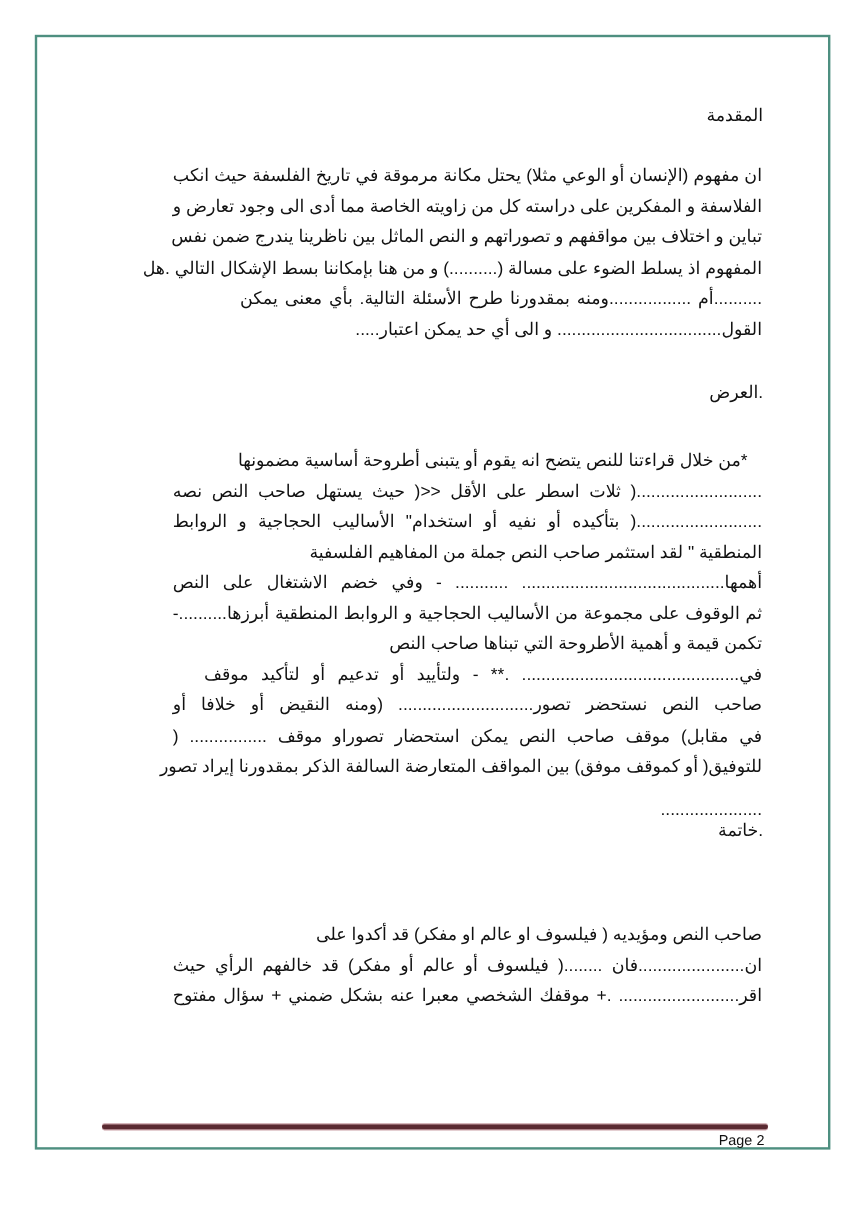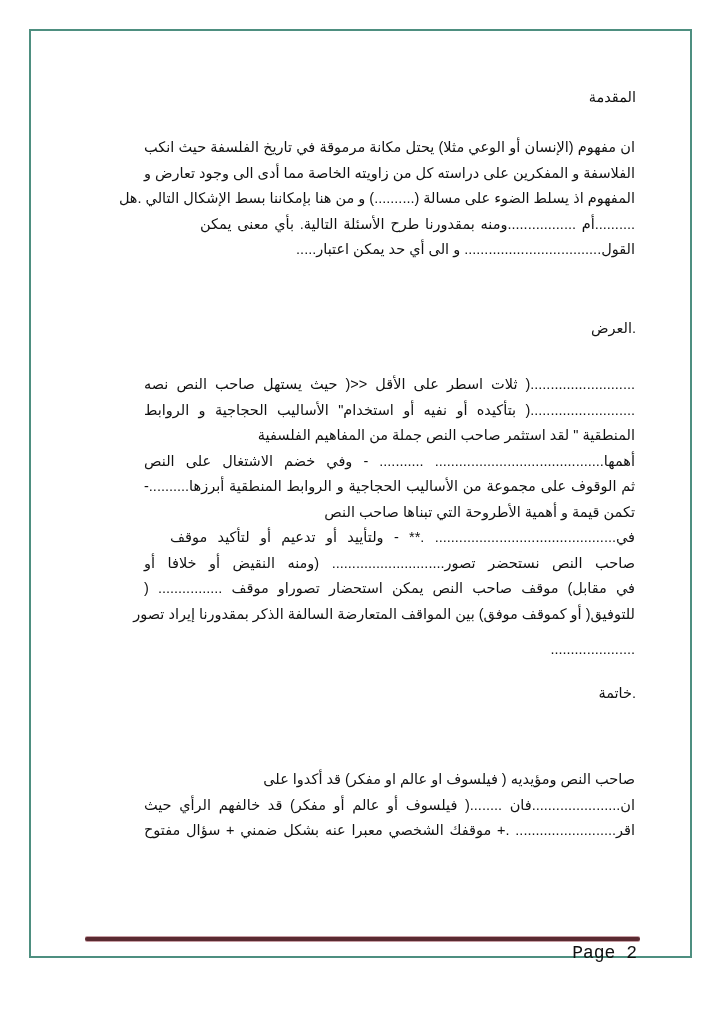--- a/index.html
+++ b/index.html
@@ -44,58 +44,60 @@
       line-height: 25.5px;
     }
     .line.just {
       text-align: justify;
       text-align-last: justify;
       margin-left: 24px;
     }
     #intro { top: 135px; }
     #body-section { top: 372px; }
     #conclusion { top: 767px; }
-    #h-intro { top: 89px; font-family: Liberation Serif, serif; }
+    #h-intro { top: 89px; }
     #h-body { top: 320px; }
     #h-conclusion { top: 685px; }
     .footer-rule {
       position: absolute;
       left: 85px;
       top: 937px;
       width: 555px;
       height: 4px;
       background: #5a2a31;
       border-radius: 2px;
       box-shadow: 0 1px 0 #c9a0a6, 0 -1px 0 #c9a0a6;
     }
     .page-number {
       position: absolute;
       right: 83px;
       top: 943px;
-      font-family: Liberation Mono, monospace;
-      font-size: 18px;
+      font-family: Liberation Sans, sans-serif;
+      font-size: 12px;
       color: #111;
     }
   </style>
 </head>
 <body>
 
 <div class="page-border"></div>
 
 <div class="heading" id="h-intro">المقدمة</div>
 <div class="content" id="intro">
   <div class="line just">ان مفهوم (الإنسان أو الوعي مثلا) يحتل مكانة مرموقة في تاريخ الفلسفة حيث انكب</div>
   <div class="line just">الفلاسفة و المفكرين على دراسته كل من زاويته الخاصة مما أدى الى وجود تعارض و</div>
+  <div class="line just">تباين و اختلاف بين مواقفهم و تصوراتهم و النص الماثل بين ناظرينا يندرج ضمن نفس</div>
   <div class="line just">المفهوم اذ يسلط الضوء على مسالة (..........) و من هنا بإمكاننا بسط الإشكال التالي .هل</div>
   <div class="line" style="margin-right:0;padding-left:80px;text-align:justify;text-align-last:justify;">..........أم .................ومنه بمقدورنا طرح الأسئلة التالية. بأي معنى يمكن</div>
   <div class="line">القول.................................. و الى أي حد يمكن اعتبار.....</div>
 </div>
 
 <div class="heading" id="h-body">.العرض</div>
 <div class="content" id="body-section">
+  <div class="line" style="padding-right:12px;">*من خلال قراءتنا للنص يتضح انه يقوم أو يتبنى أطروحة أساسية مضمونها</div>
   <div class="line just">..........................( ثلات اسطر على الأقل &lt;&lt;( حيث يستهل صاحب النص نصه</div>
   <div class="line just">..........................( بتأكيده أو نفيه أو استخدام" الأساليب الحجاجية و الروابط</div>
   <div class="line">المنطقية " لقد استثمر صاحب النص جملة من المفاهيم الفلسفية</div>
   <div class="line just">أهمها.......................................... ........... - وفي خضم الاشتغال على النص</div>
   <div class="line just">ثم الوقوف على مجموعة من الأساليب الحجاجية و الروابط المنطقية أبرزها..........-</div>
   <div class="line">تكمن قيمة و أهمية الأطروحة التي تبناها صاحب النص</div>
   <div class="line" style="padding-left:50px;text-align:justify;text-align-last:justify;">في............................................. .** - ولتأييد أو تدعيم أو لتأكيد موقف</div>
   <div class="line just">صاحب النص نستحضر تصور............................ (ومنه النقيض أو خلافا أو</div>
   <div class="line just">في مقابل) موقف صاحب النص يمكن استحضار تصوراو موقف ................ (</div>
   <div class="line just">للتوفيق( أو كموقف موفق) بين المواقف المتعارضة السالفة الذكر بمقدورنا إيراد تصور</div>

